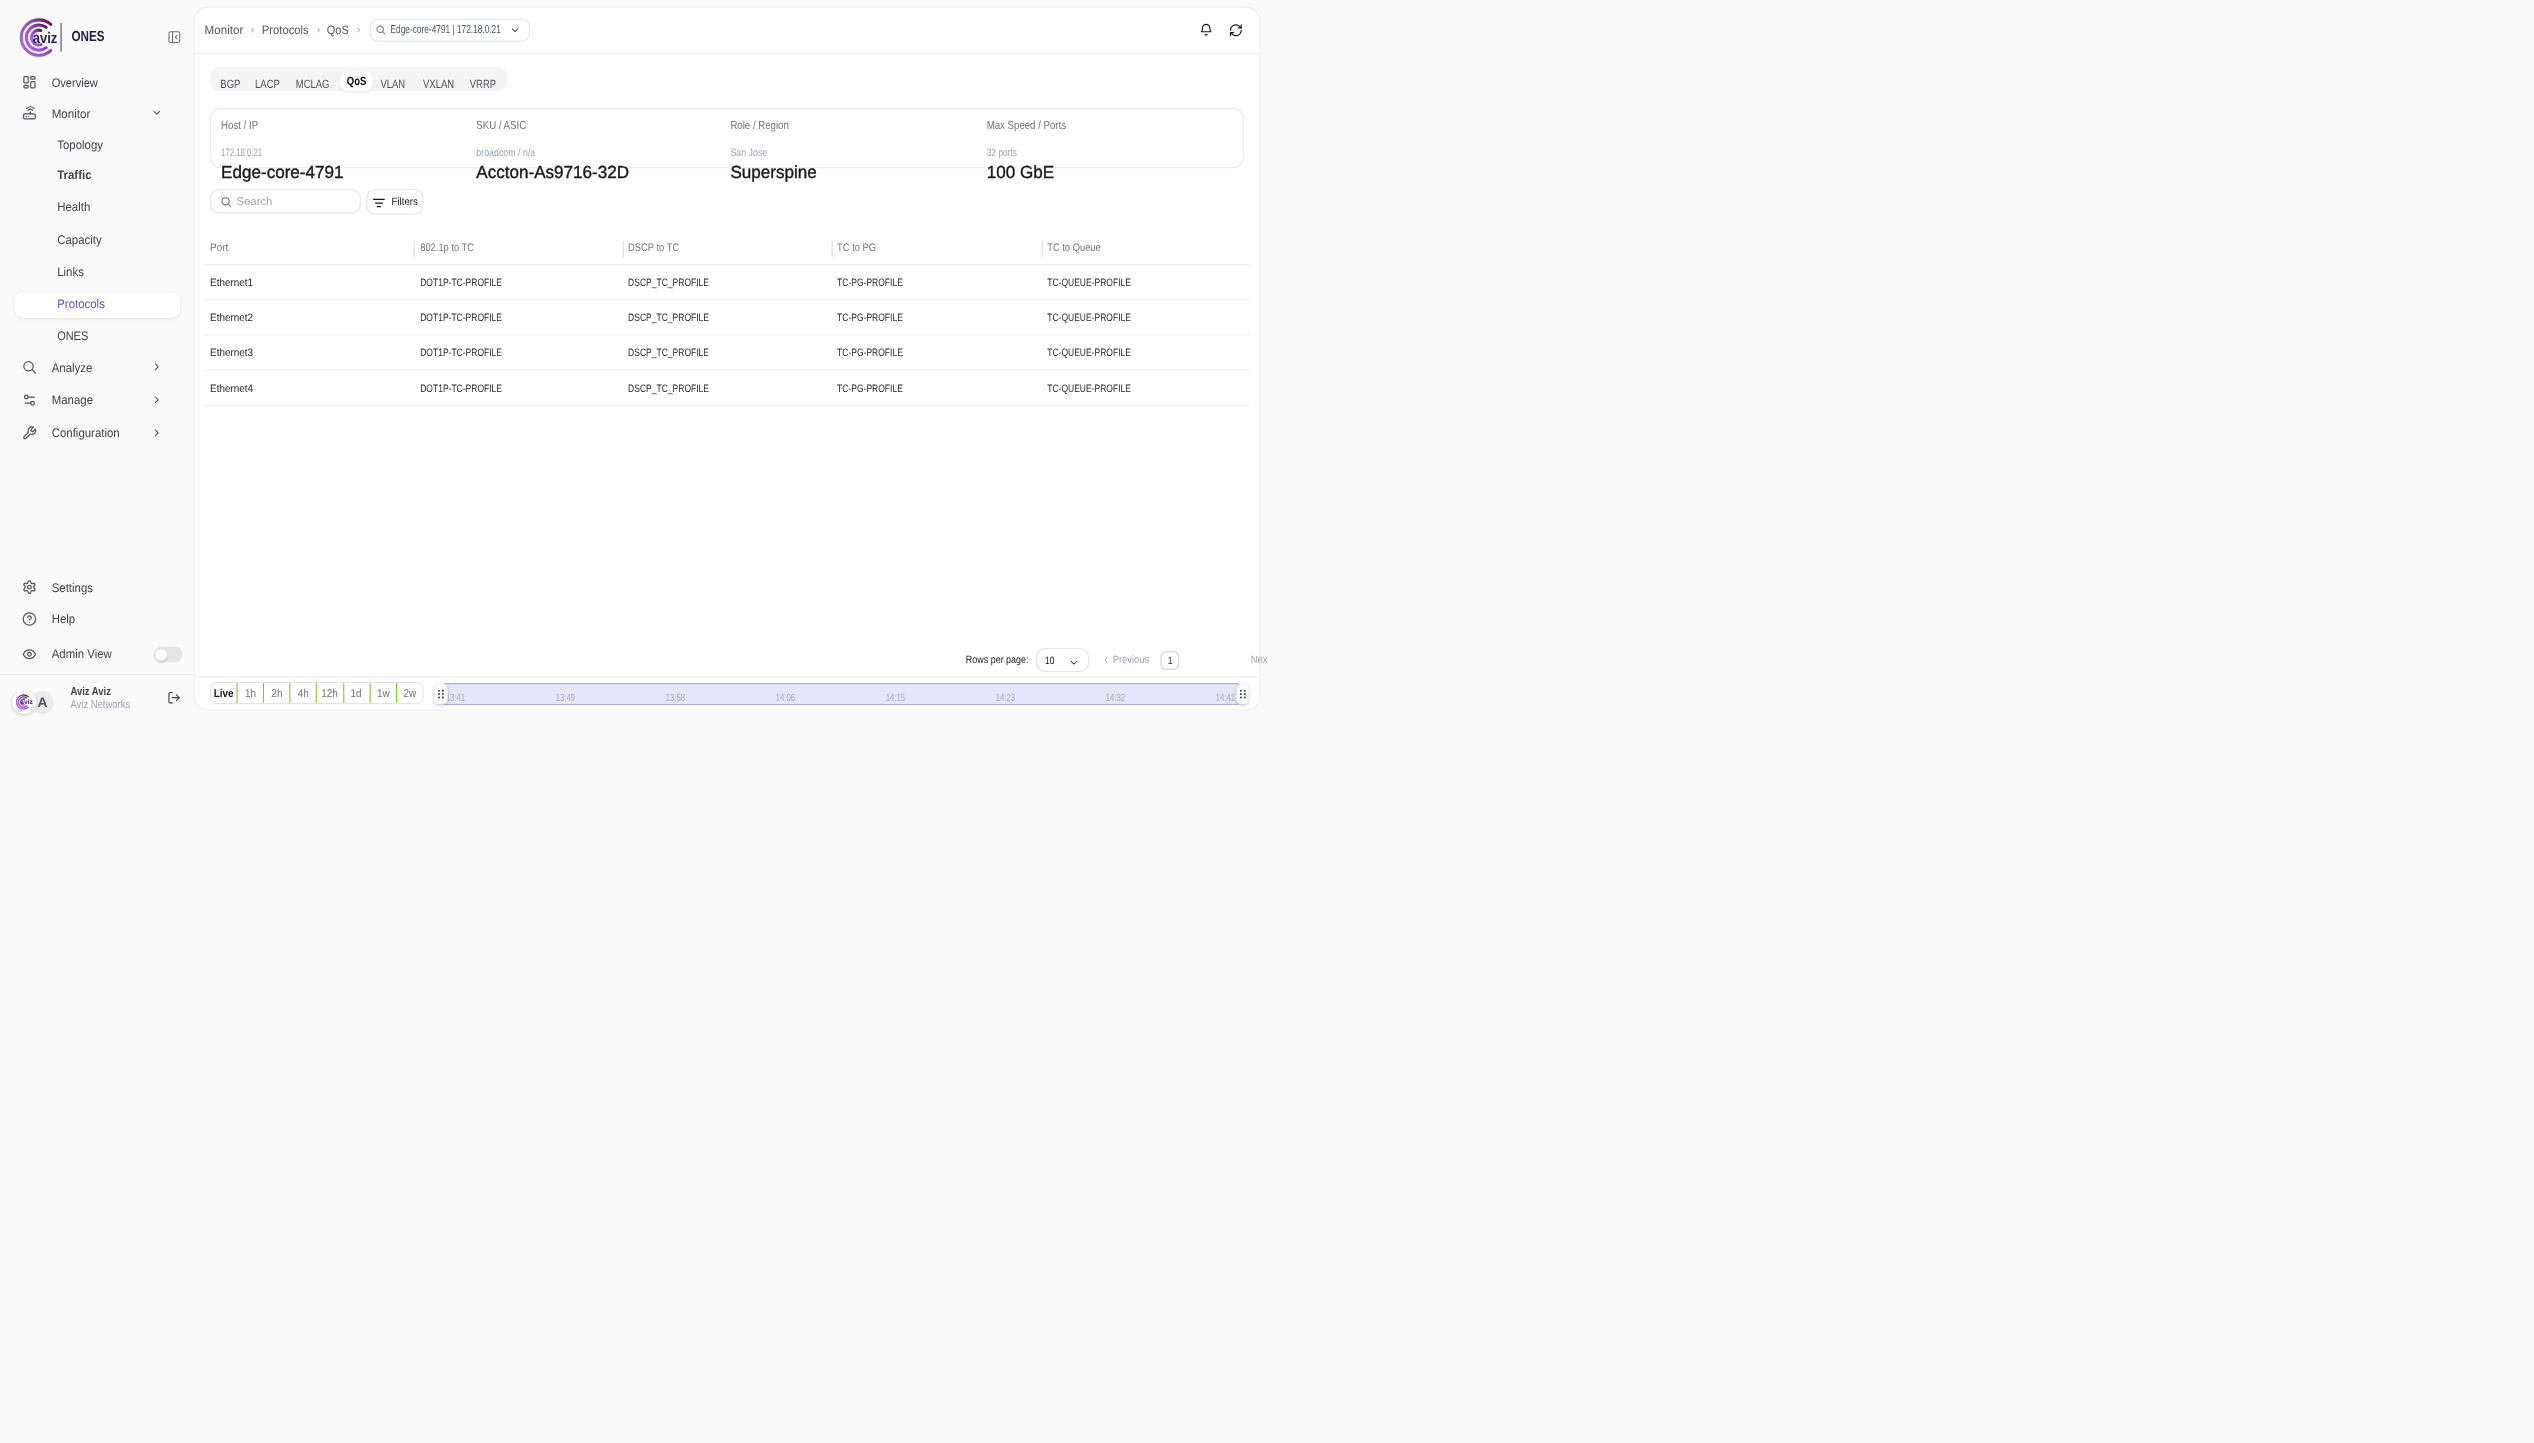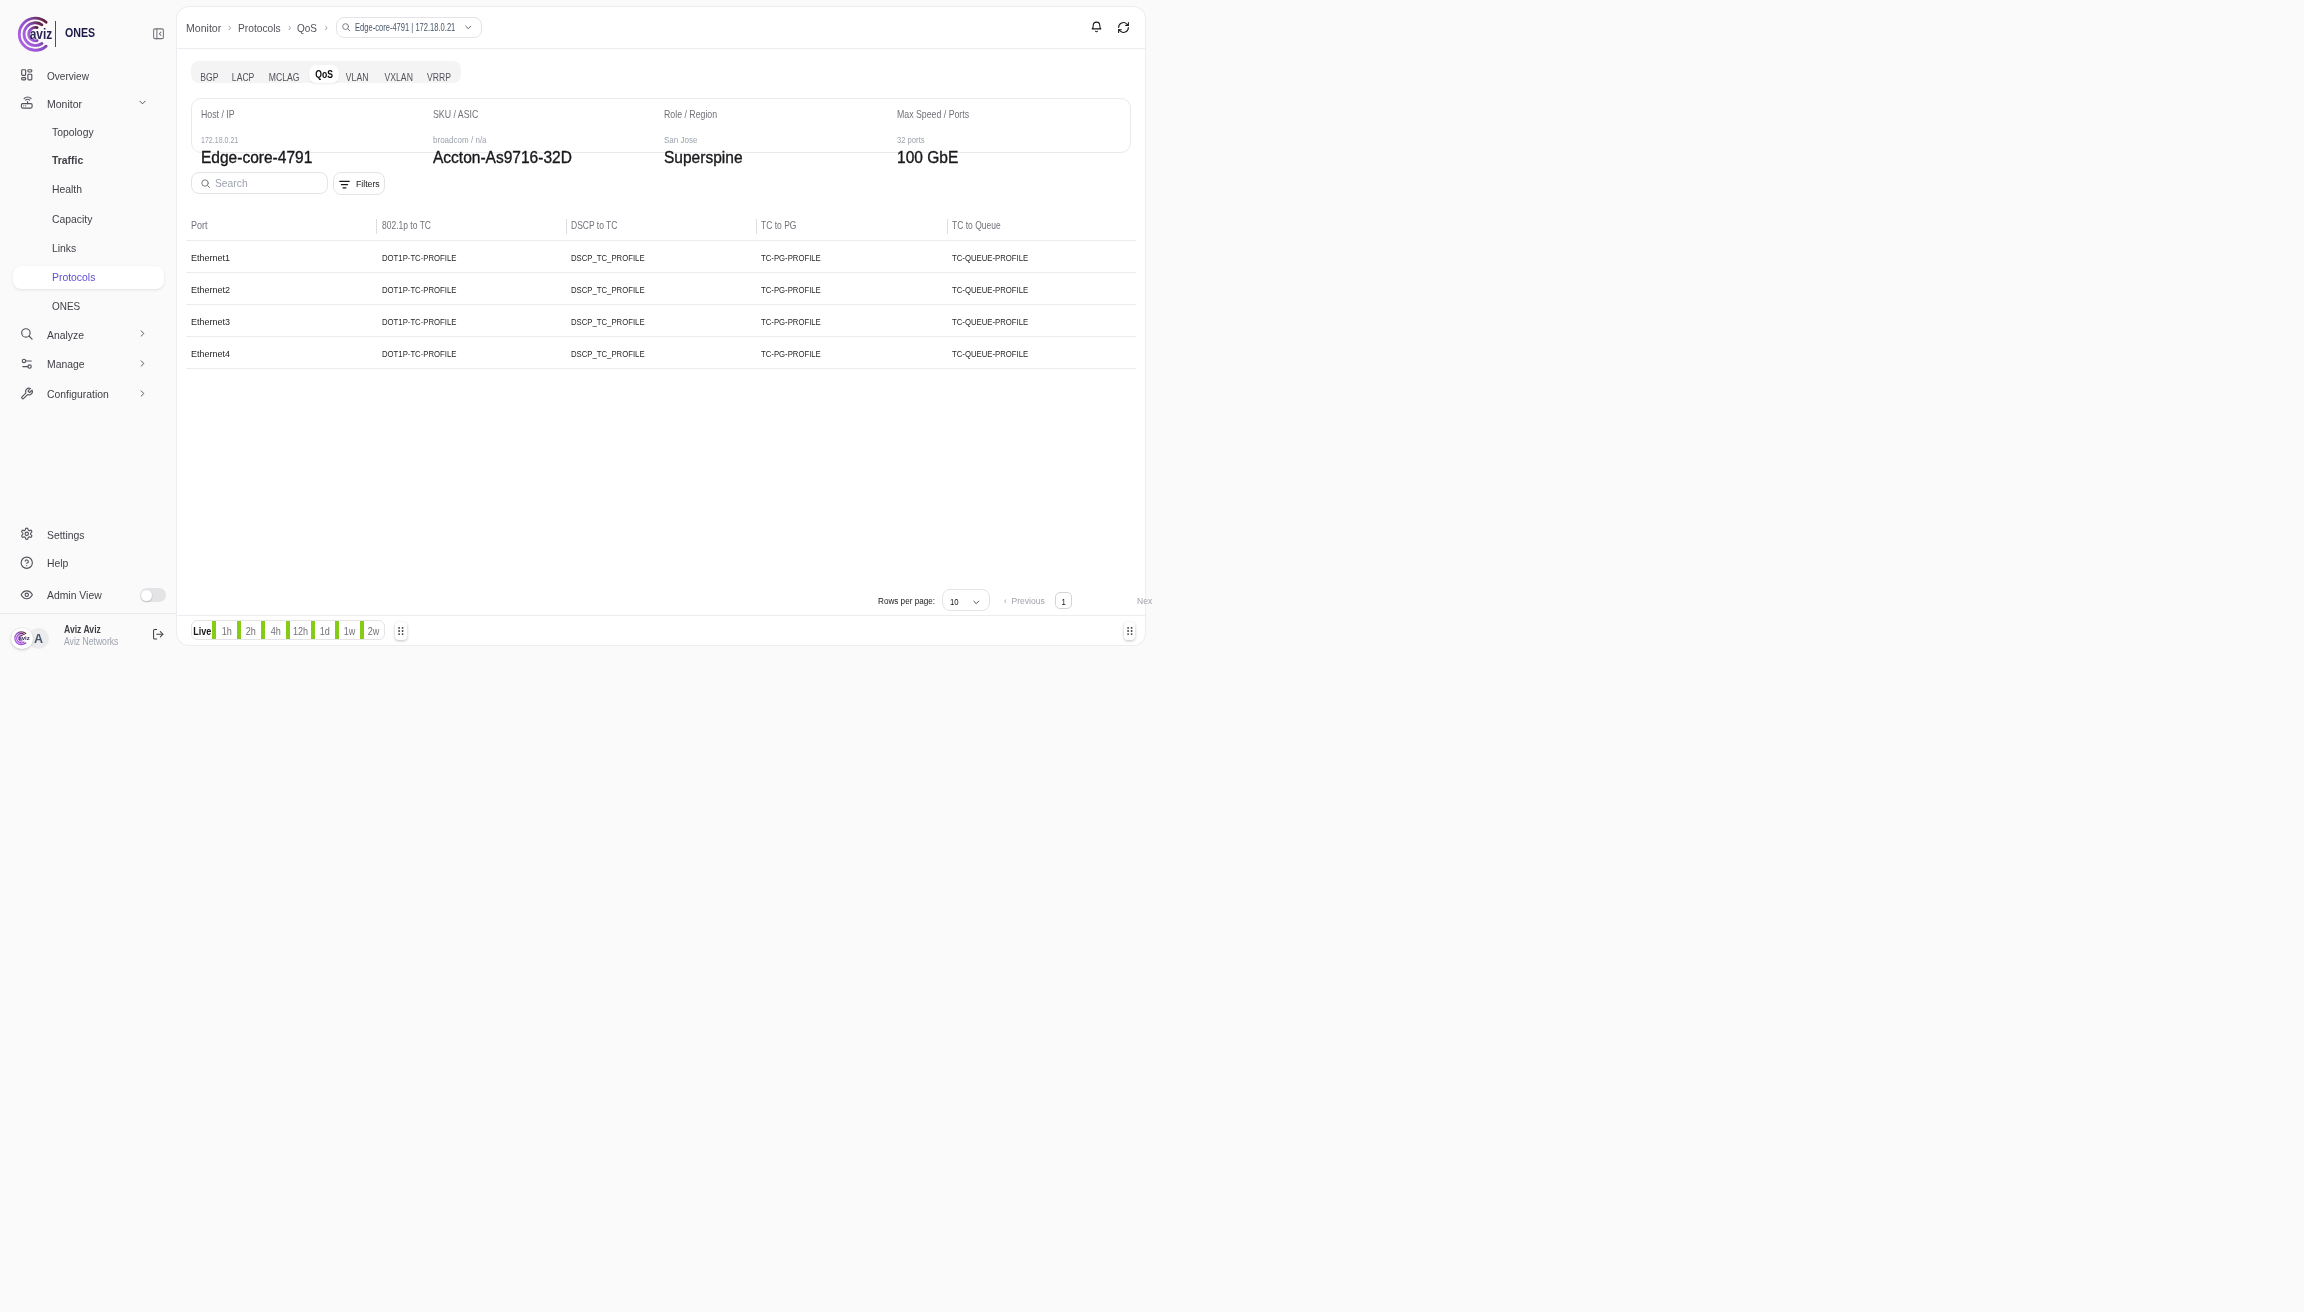--- a/index.html
+++ b/index.html
@@ -52,21 +52,21 @@
   .td { position:absolute; font-size:9.8px; color:#27272a; white-space:nowrap; }
 
   
   .pag { position:absolute; font-size:9.7px; }
 
   
   .botsep { position:absolute; left:0; top:608px; width:100%; height:1px; background:#ededf1; }
   .rangegrp { position:absolute; left:14.2px; top:612.5px; width:194.5px; height:20px;
               border:1px solid #e4e4e7; border-radius:6px; display:flex; }
   .rbtn { flex:1; font-size:10.3px; color:#71717a; display:flex; align-items:center; justify-content:center; padding-top:3px;
-          border-left:4px solid #84cc16; }
+          border-left:1px solid #84cc16; }
   .rbtn:first-child { border-left:none; color:#18181b; font-weight:bold; }
   .tl { position:absolute; left:224.5px; top:613.7px; width:727.8px; height:20.3px;
         background:#e4e6f9; border:1px solid #a9aae4; border-radius:5px; }
   .tlab { position:absolute; top:7.7px; font-size:9.6px; color:#a7abb3; width:24px; text-align:center; transform:scaleX(0.73); transform-origin:50% 50%; white-space:nowrap; }
   .handle { position:absolute; width:11.7px; height:18px; background:#fff; border-radius:4px;
             box-shadow:0 1px 3px rgba(0,0,0,0.25); }
 
   
   .side { position:absolute; left:0; top:0; width:176.5px; height:656px; }
   .sitem { position:absolute; left:0; width:176px; height:29.2px; display:flex; align-items:center; }
@@ -235,20 +235,30 @@
       </div>
     <div class="rbtn">
         <span class="sxc" style="transform:scaleX(0.88)">1d</span>
       </div>
     <div class="rbtn">
         <span class="sxc" style="transform:scaleX(0.88)">1w</span>
       </div>
     <div class="rbtn">
         <span class="sxc" style="transform:scaleX(0.88)">2w</span>
       </div>
+  </div>
+  <div class="tl">
+    <div class="tlab" style="left:0.3px;">13:41</div>
+    <div class="tlab" style="left:100.3px;">13:49</div>
+    <div class="tlab" style="left:200.3px;">13:58</div>
+    <div class="tlab" style="left:300.3px;">14:06</div>
+    <div class="tlab" style="left:400.3px;">14:15</div>
+    <div class="tlab" style="left:500.3px;">14:23</div>
+    <div class="tlab" style="left:600.3px;">14:32</div>
+    <div class="tlab" style="left:700.3px;">14:41</div>
   </div>
   <div class="handle" style="left:218.5px; top:614.9px;">
     <svg width="11.7" height="18" viewBox="0 0 12 18">
         <g fill="#3f3f46">
           <circle cx="4.2" cy="5.8" r="0.95"></circle>
           <circle cx="7.8" cy="5.8" r="0.95"></circle>
           <circle cx="4.2" cy="9" r="0.95"></circle>
           <circle cx="7.8" cy="9" r="0.95"></circle>
           <circle cx="4.2" cy="12.2" r="0.95"></circle>
           <circle cx="7.8" cy="12.2" r="0.95"></circle>

